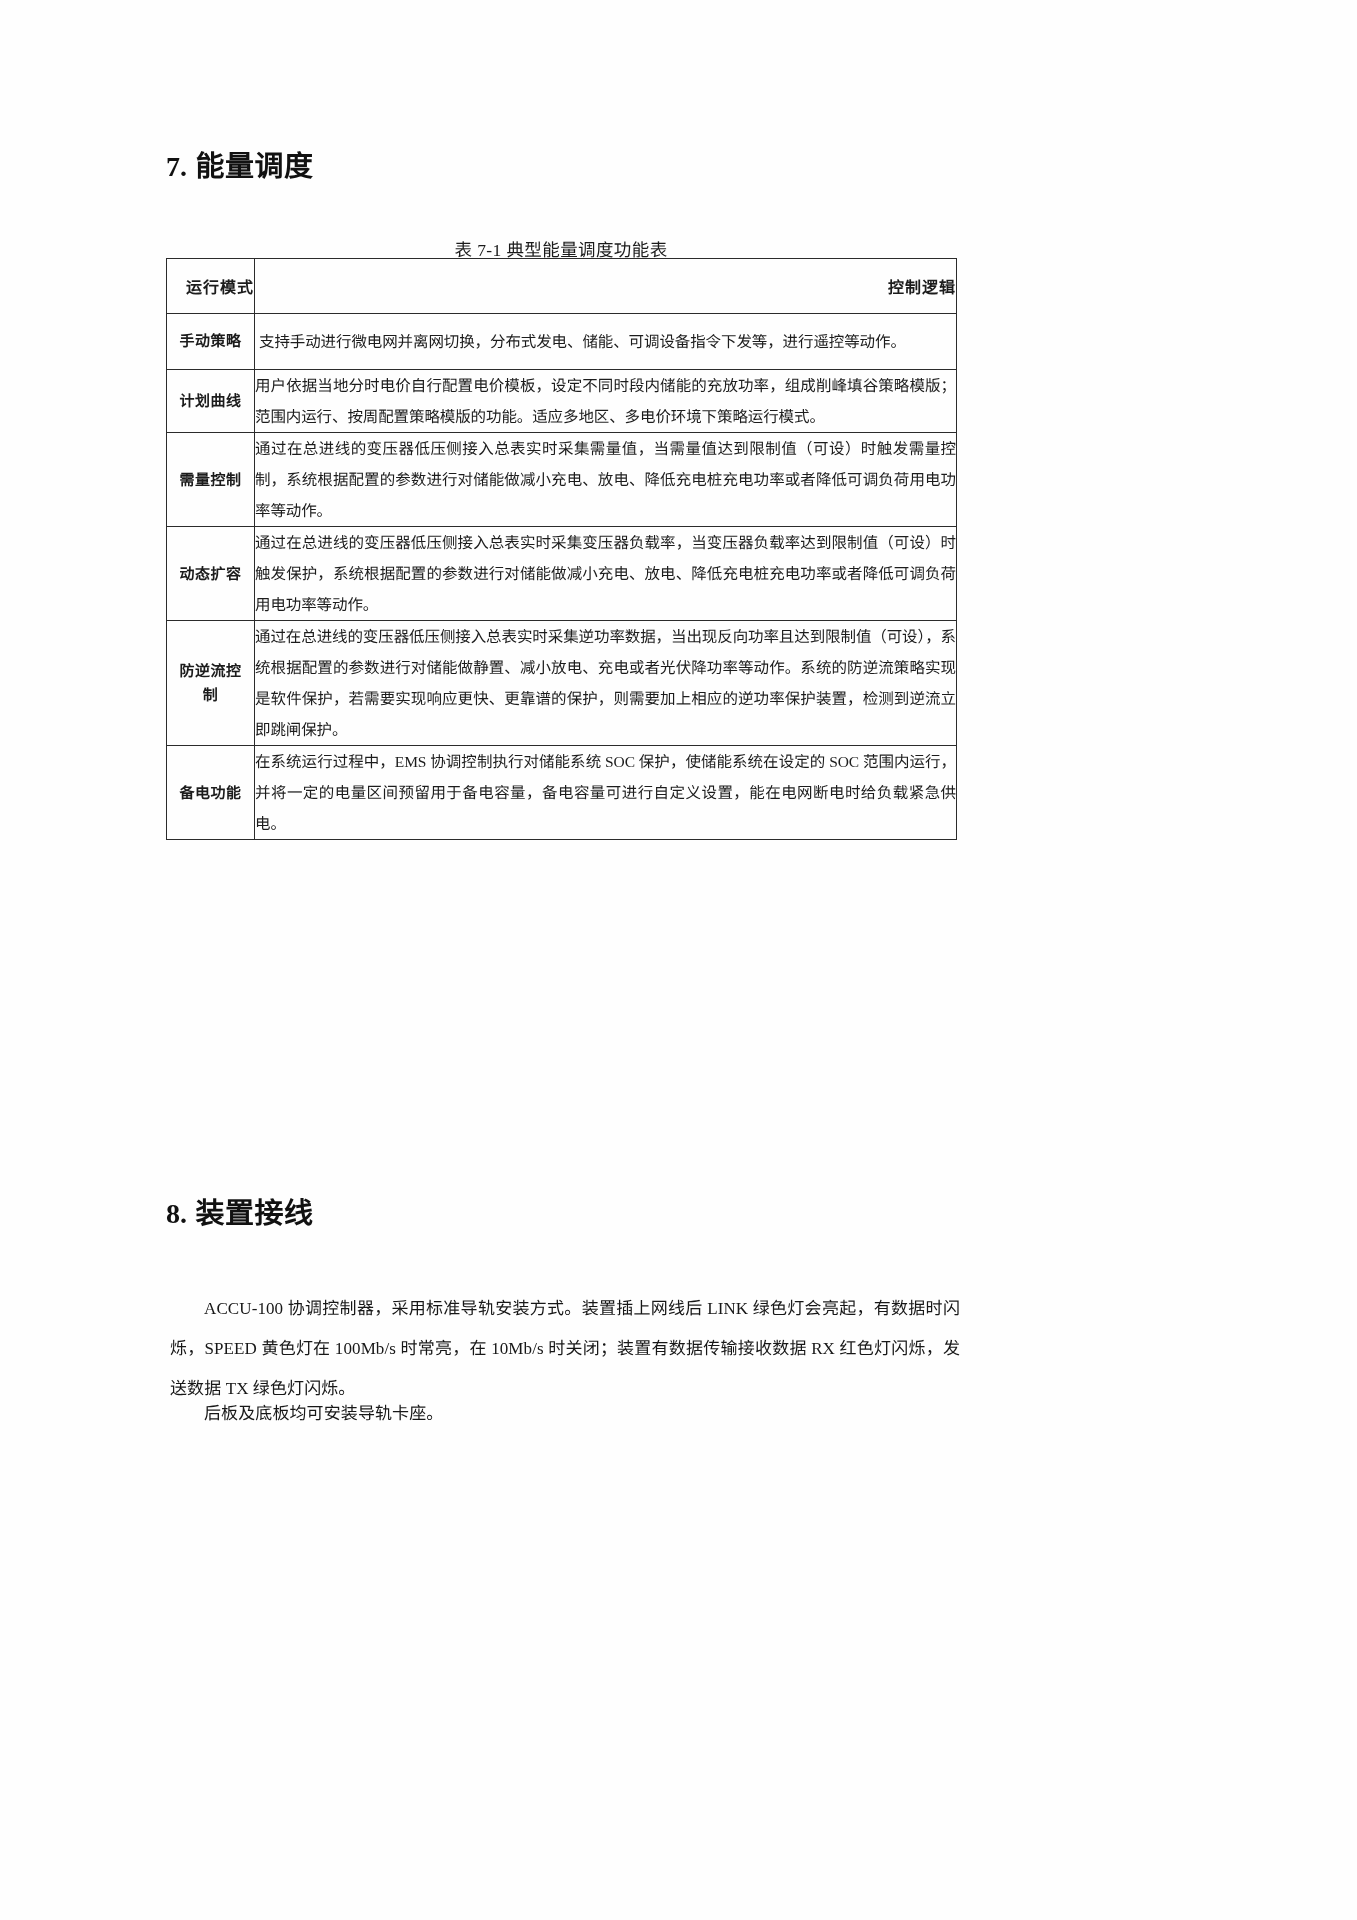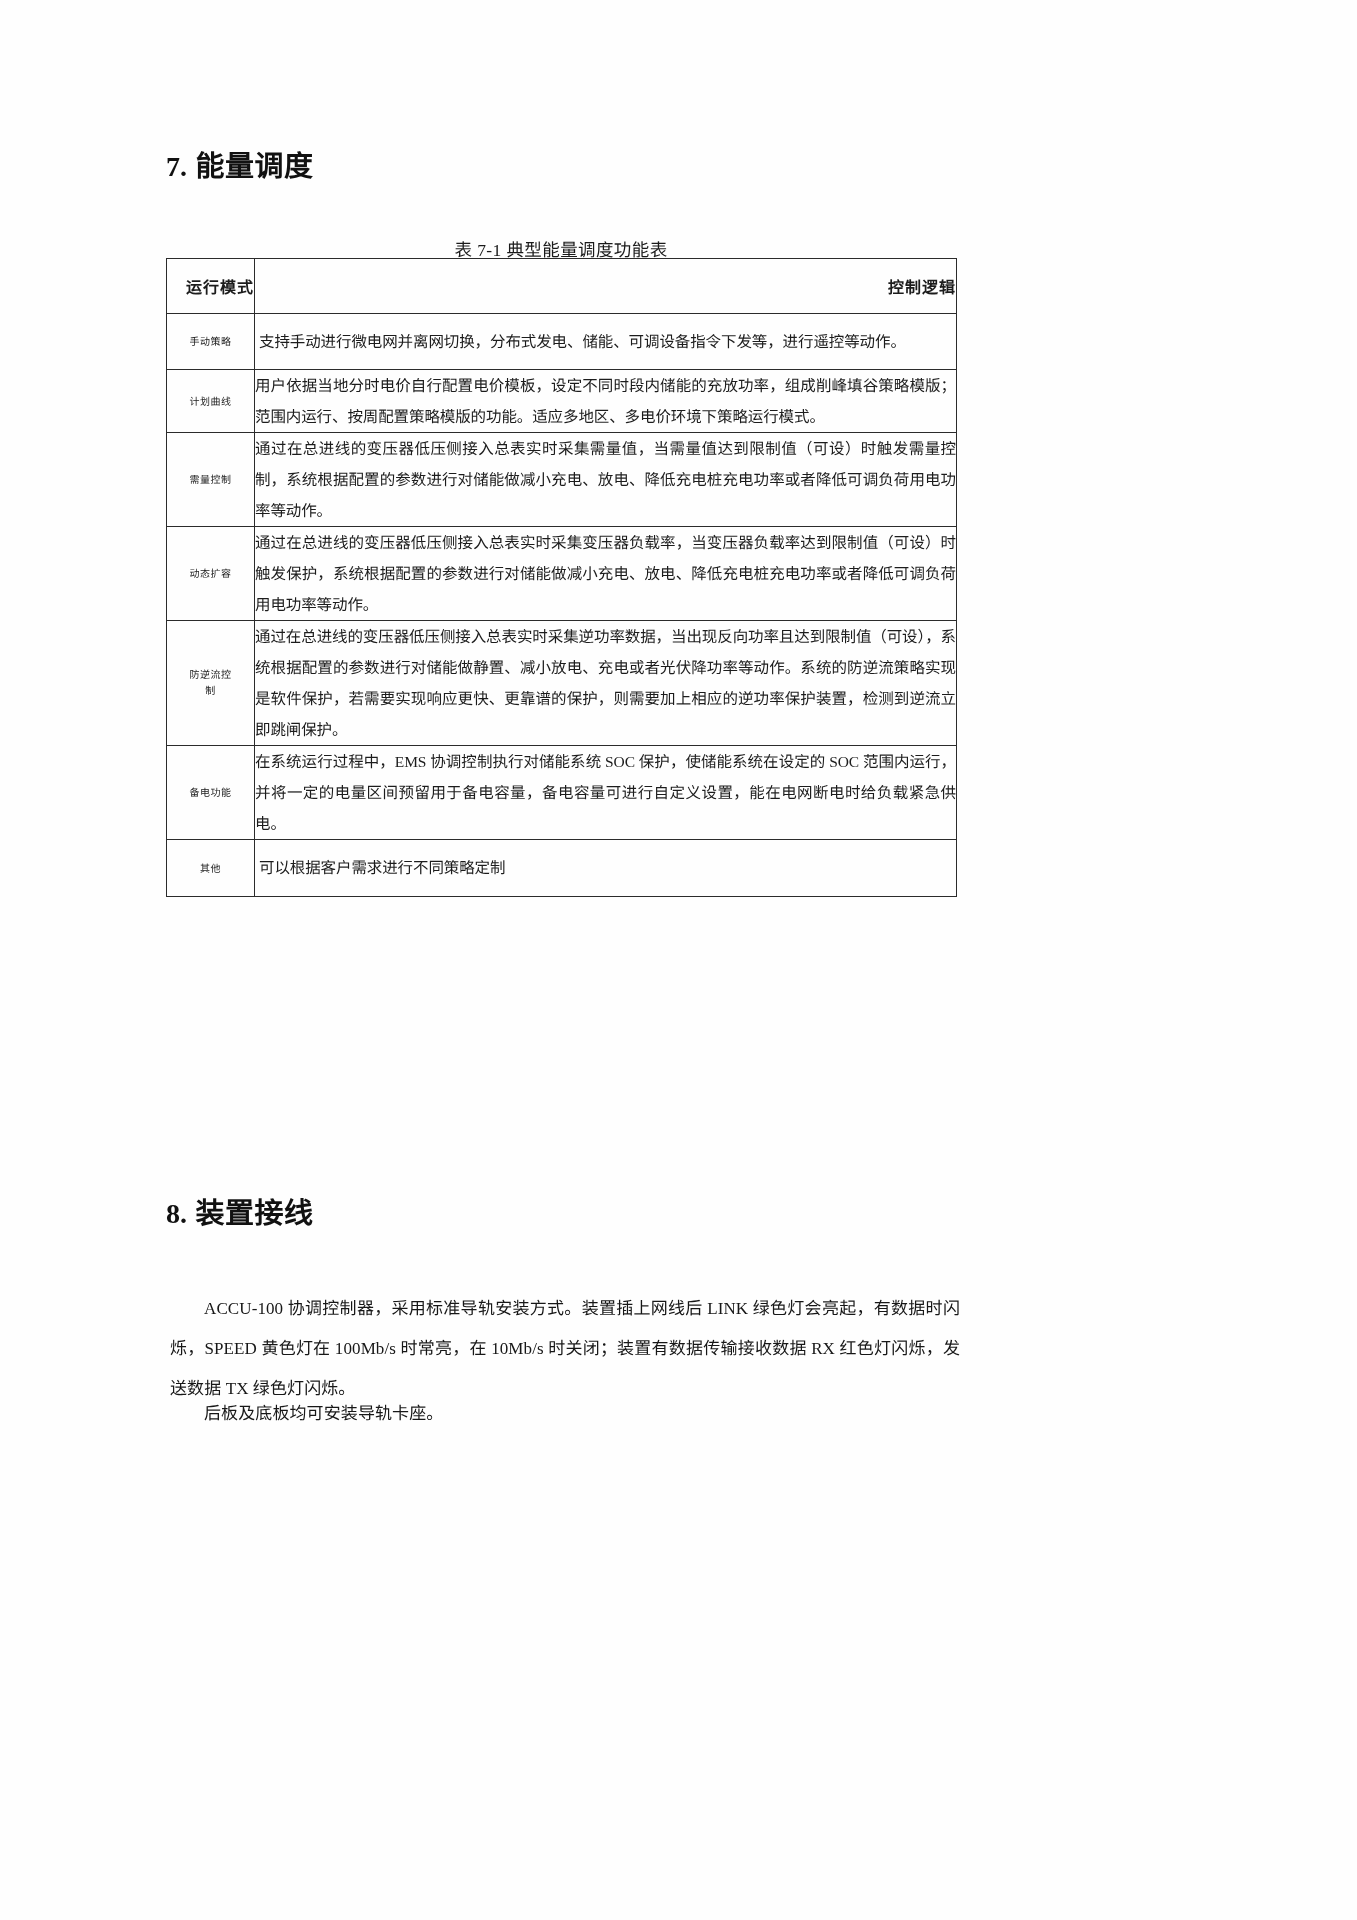--- a/index.html
+++ b/index.html
@@ -95,23 +95,24 @@
     font-weight: bold;
     text-align: right;
     font-size: 16px;
     height: 54px;
     letter-spacing: 1px;
   }
 
   .cell-mode {
     text-align: center;
     letter-spacing: 0.5px;
-    font-size: 10px;
+    font-size: 15px;
     padding: 4px 2px;
     line-height: 1.5;
+    font-weight: bold;
   }
   .cell-mode.stacked {
     line-height: 1.65;
     margin-left: 29px;
   }
 
   .cell-logic {
     text-align: justify;
     text-justify: inter-ideograph;
     font-size: 15.5px;
@@ -186,24 +187,20 @@
             <td class="cell-mode stacked">
                 <div>防逆流控</div>
                 <div>制</div>
               </td>
             <td class="cell-logic">通过在总进线的变压器低压侧接入总表实时采集逆功率数据，当出现反向功率且达到限制值（可设），系统根据配置的参数进行对储能做静置、减小放电、充电或者光伏降功率等动作。系统的防逆流策略实现是软件保护，若需要实现响应更快、更靠谱的保护，则需要加上相应的逆功率保护装置，检测到逆流立即跳闸保护。</td>
           </tr>
           <tr>
             <td class="cell-mode">备电功能</td>
             <td class="cell-logic">在系统运行过程中，EMS 协调控制执行对储能系统 SOC 保护，使储能系统在设定的 SOC 范围内运行，并将一定的电量区间预留用于备电容量，备电容量可进行自定义设置，能在电网断电时给负载紧急供电。</td>
           </tr>
-          <tr class="row-single">
-            <td class="cell-mode">其他</td>
-            <td class="cell-logic">可以根据客户需求进行不同策略定制</td>
-          </tr>
         </tbody>
       </table>
     </div>
 
     <h1 class="section-heading" id="heading-8">
       <span class="heading-num">8.</span>
       <span>装置接线</span>
     </h1>
 
     <p class="body-para" id="para-1">ACCU-100 协调控制器，采用标准导轨安装方式。装置插上网线后 LINK 绿色灯会亮起，有数据时闪烁，SPEED 黄色灯在 100Mb/s 时常亮，在 10Mb/s 时关闭；装置有数据传输接收数据 RX 红色灯闪烁，发送数据 TX 绿色灯闪烁。</p>

